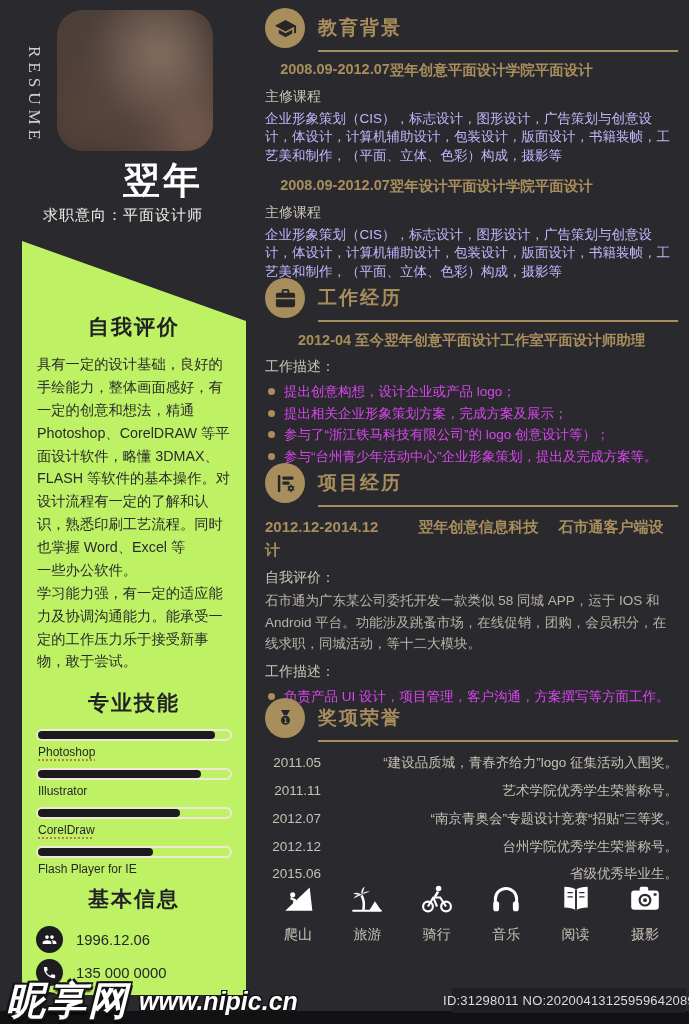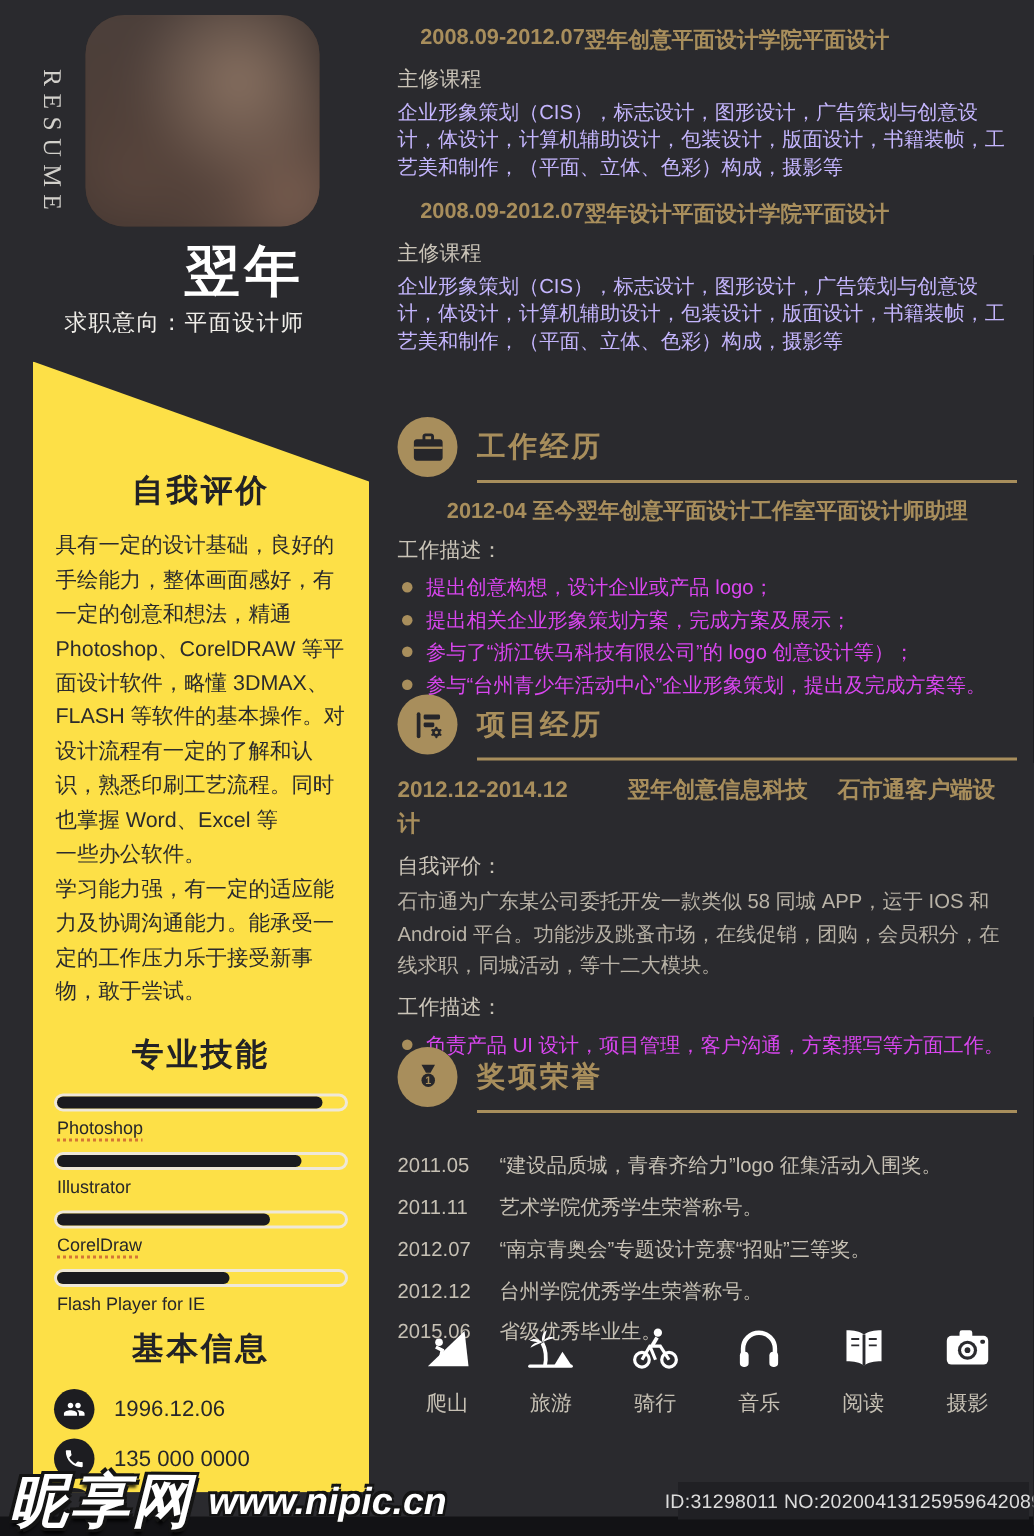--- a/index.html
+++ b/index.html
@@ -33,21 +33,21 @@
   .name{
     position:absolute;left:0;top:156px;width:246px;text-align:center;
     color:#ffffff;font-size:37px;font-weight:bold;letter-spacing:3px;padding-left:40px;
   }
   .job-intent{
     position:absolute;left:0;top:206px;width:246px;text-align:center;
     color:#f0eee9;font-size:15px;letter-spacing:1px;
   }
   .tan-panel{
     position:absolute;left:22px;top:241px;width:224px;height:754px;
-    background:#fde047;
+    background:#bef264;
     clip-path:polygon(0 0, 100% 80px, 100% 100%, 0 100%);
   }
   .panel-h{
     text-align:center;font-size:21px;font-weight:bold;color:#222226;letter-spacing:2px;
   }
   .panel-h.first{padding-top:72px;}
   .self-eval-text{
     margin:12px 15px 0 15px;font-size:14.3px;color:#2b2b2d;line-height:1.6;
   }
   .self-eval-text p{margin:0;}
@@ -103,21 +103,21 @@
     font-size:13.5px;line-height:1.6;
   }
   .bullets li::before{
     content:"";position:absolute;left:3px;top:7px;width:7px;height:7px;
     border-radius:50%;background:#a88e5c;
   }
   .proj-row{margin-top:9px;color:#a88e5c;font-size:15px;font-weight:bold;line-height:1.5;}
   .proj-period{margin-right:40px;}
   .proj-company{margin-right:20px;}
   .proj-desc{color:#b9b3a7;font-size:13.5px;line-height:1.6;margin-top:3px;}
-  .awards-list{margin-top:24px;}
+  .awards-list{margin-top:10px;text-align:right;}
   .award-row{display:flex;margin-bottom:6px;color:#c6c0b4;font-size:13.5px;line-height:1.62;}
   .award-date{flex:0 0 56px;}
   .award-text{flex:1;margin-left:12px;}
   .hobby-row{display:flex;justify-content:space-between;margin-top:13px;padding:0 4px;}
   .hobby{display:flex;flex-direction:column;align-items:center;width:58px;}
   .hobby svg{width:34px;height:34px;}
   .hobby-label{margin-top:7px;font-size:14px;color:#c6c0b4;}
   
   .bottom-strip{position:absolute;left:0;bottom:0;width:100%;height:13px;background:#121215;}
   .watermark{
@@ -214,20 +214,30 @@
         </span>
         <span class="info-value squig">sericece@500d.me</span>
       </div>
 
     </div>
   </div>
 
   <div class="main">
 
     <div class="section sec-education">
+      <div class="sec-head">
+        <span class="sec-icon">
+          <svg viewBox="0 0 24 24">
+              <path d="M12 3L1 9l11 6 9-4.91V17h2V9L12 3zM5 13.18v4L12 21l7-3.82v-4L12 17l-7-3.82z"></path>
+            </svg>
+        </span>
+        <div class="sec-body">
+          <span class="sec-title">教育背景</span>
+        </div>
+      </div>
       <div>
         <div class="entry-row">
           <span>2008.09-2012.07</span>
           <span>翌年创意平面设计学院</span>
           <span class="edu-major">平面设计</span>
         </div>
         <div class="desc-label">主修课程</div>
         <div class="body-text">企业形象策划（CIS），标志设计，图形设计，广告策划与创意设计，体设计，计算机辅助设计，包装设计，版面设计，书籍装帧，工艺美和制作，（平面、立体、色彩）构成，摄影等</div>
       </div>
       <div class="entry2">

